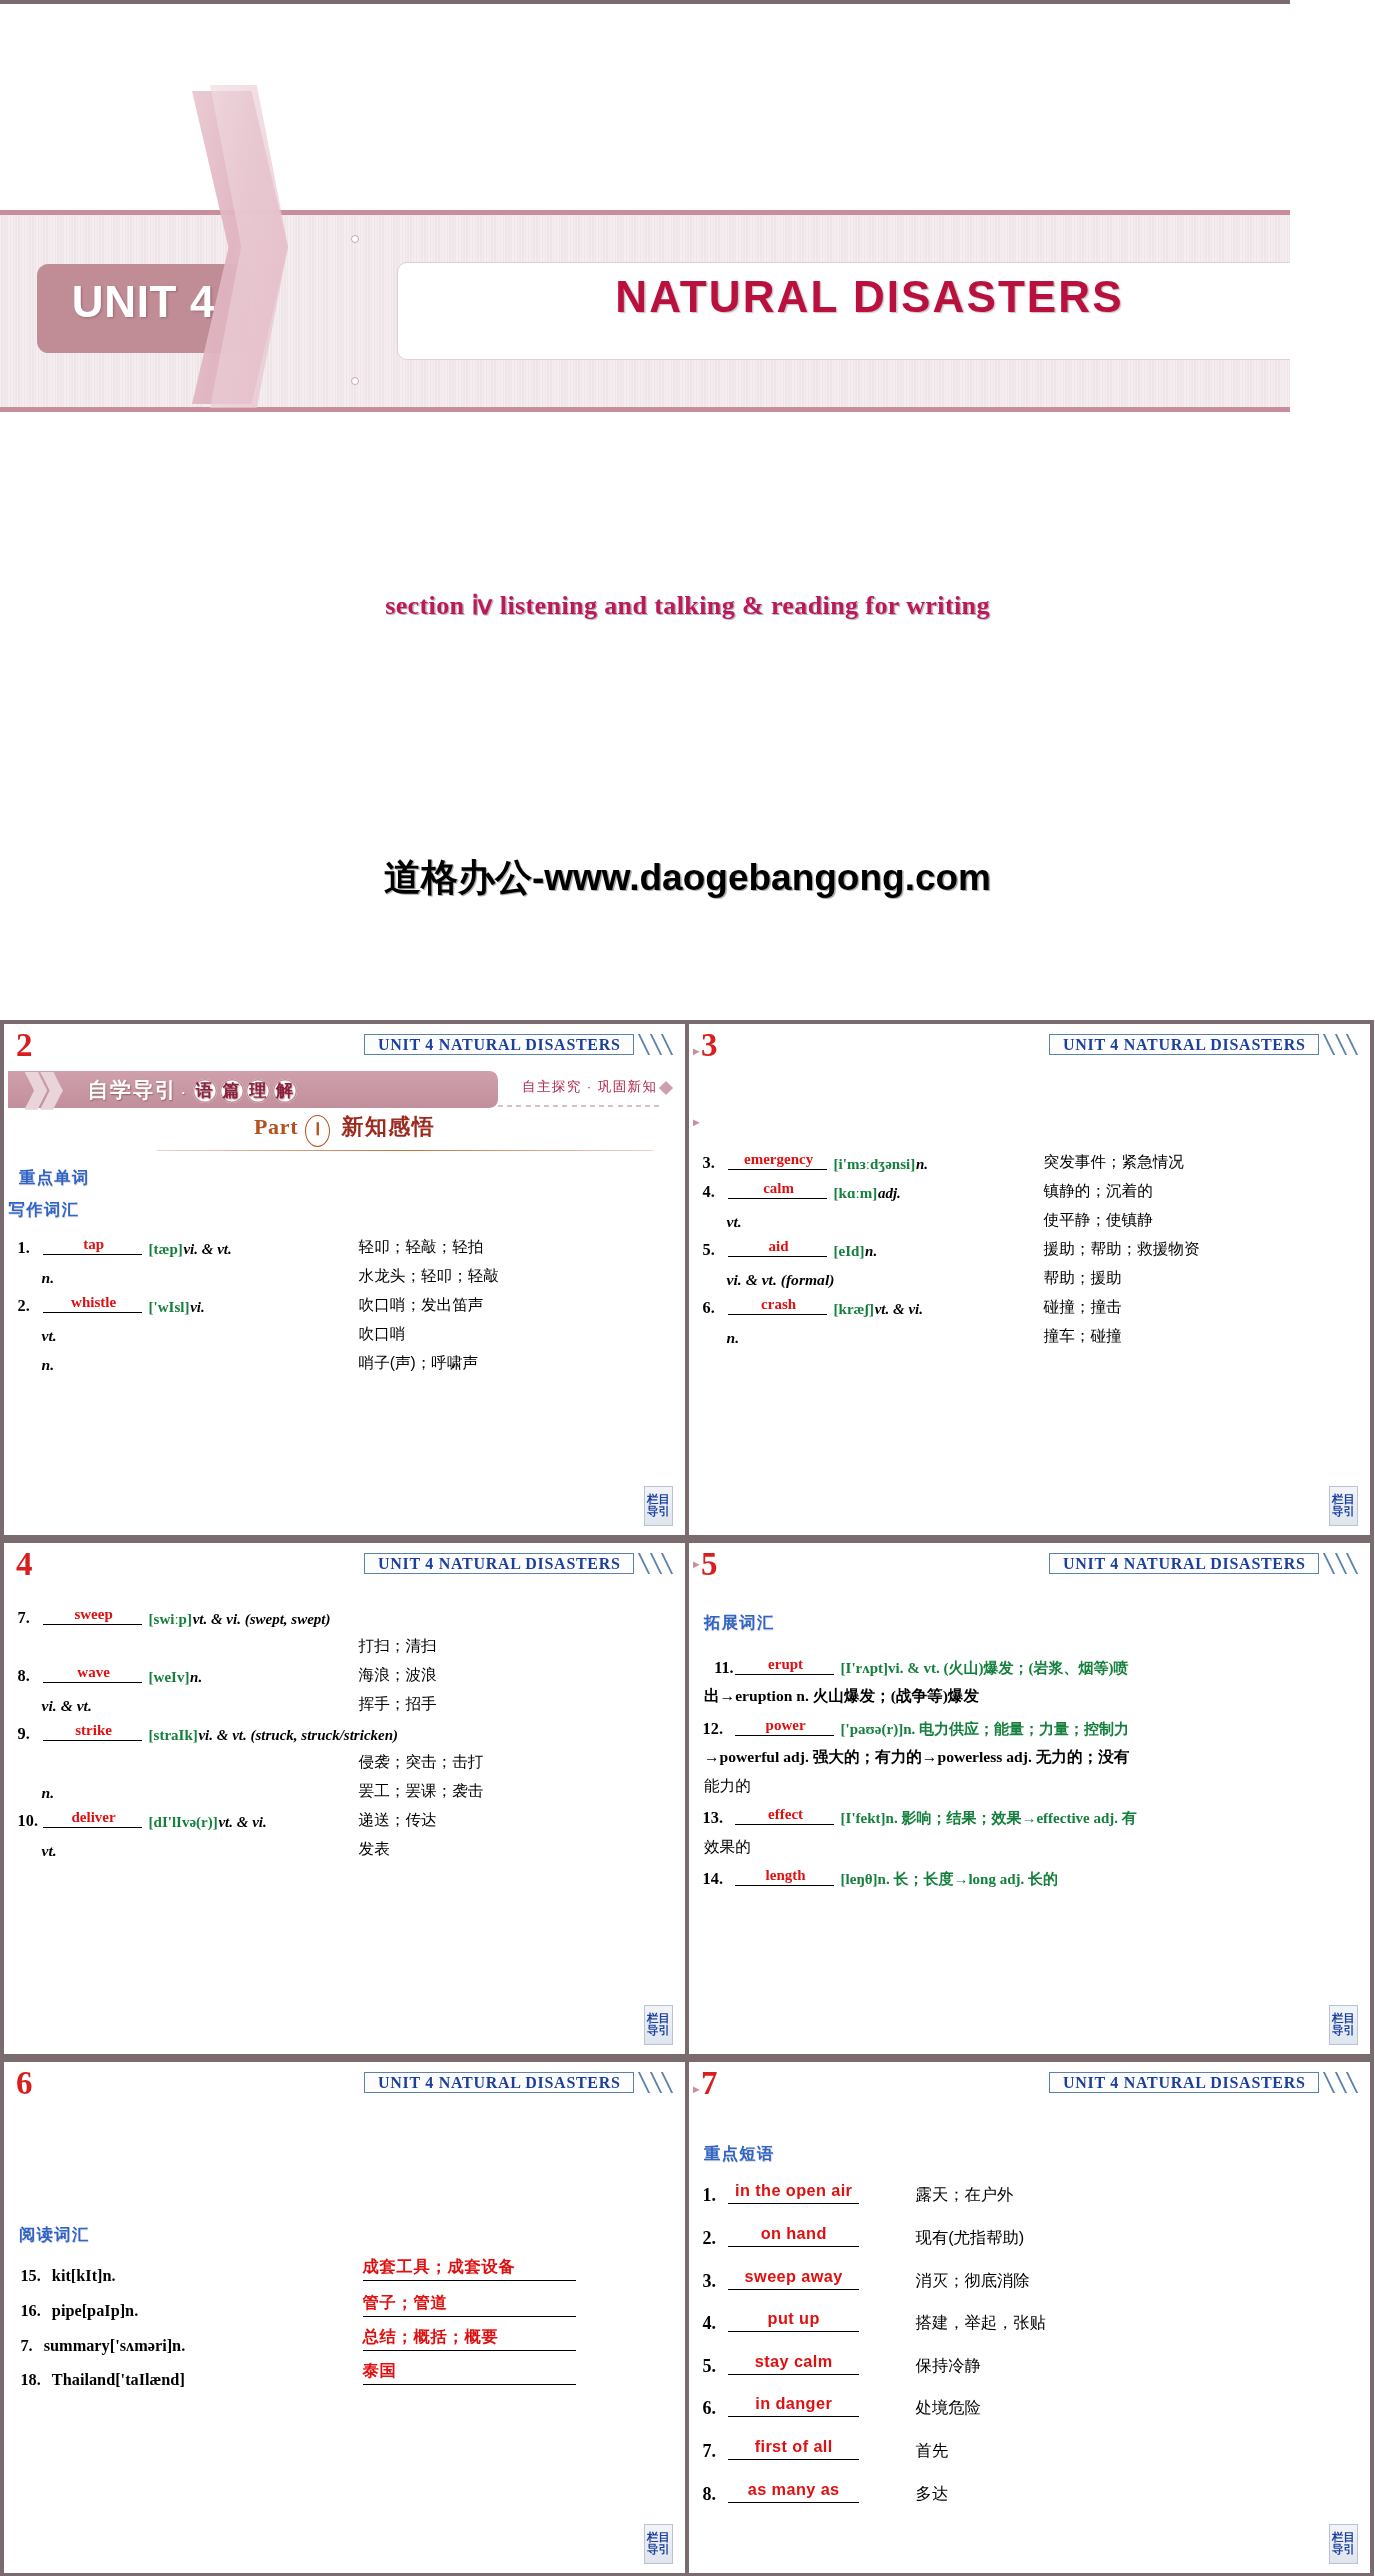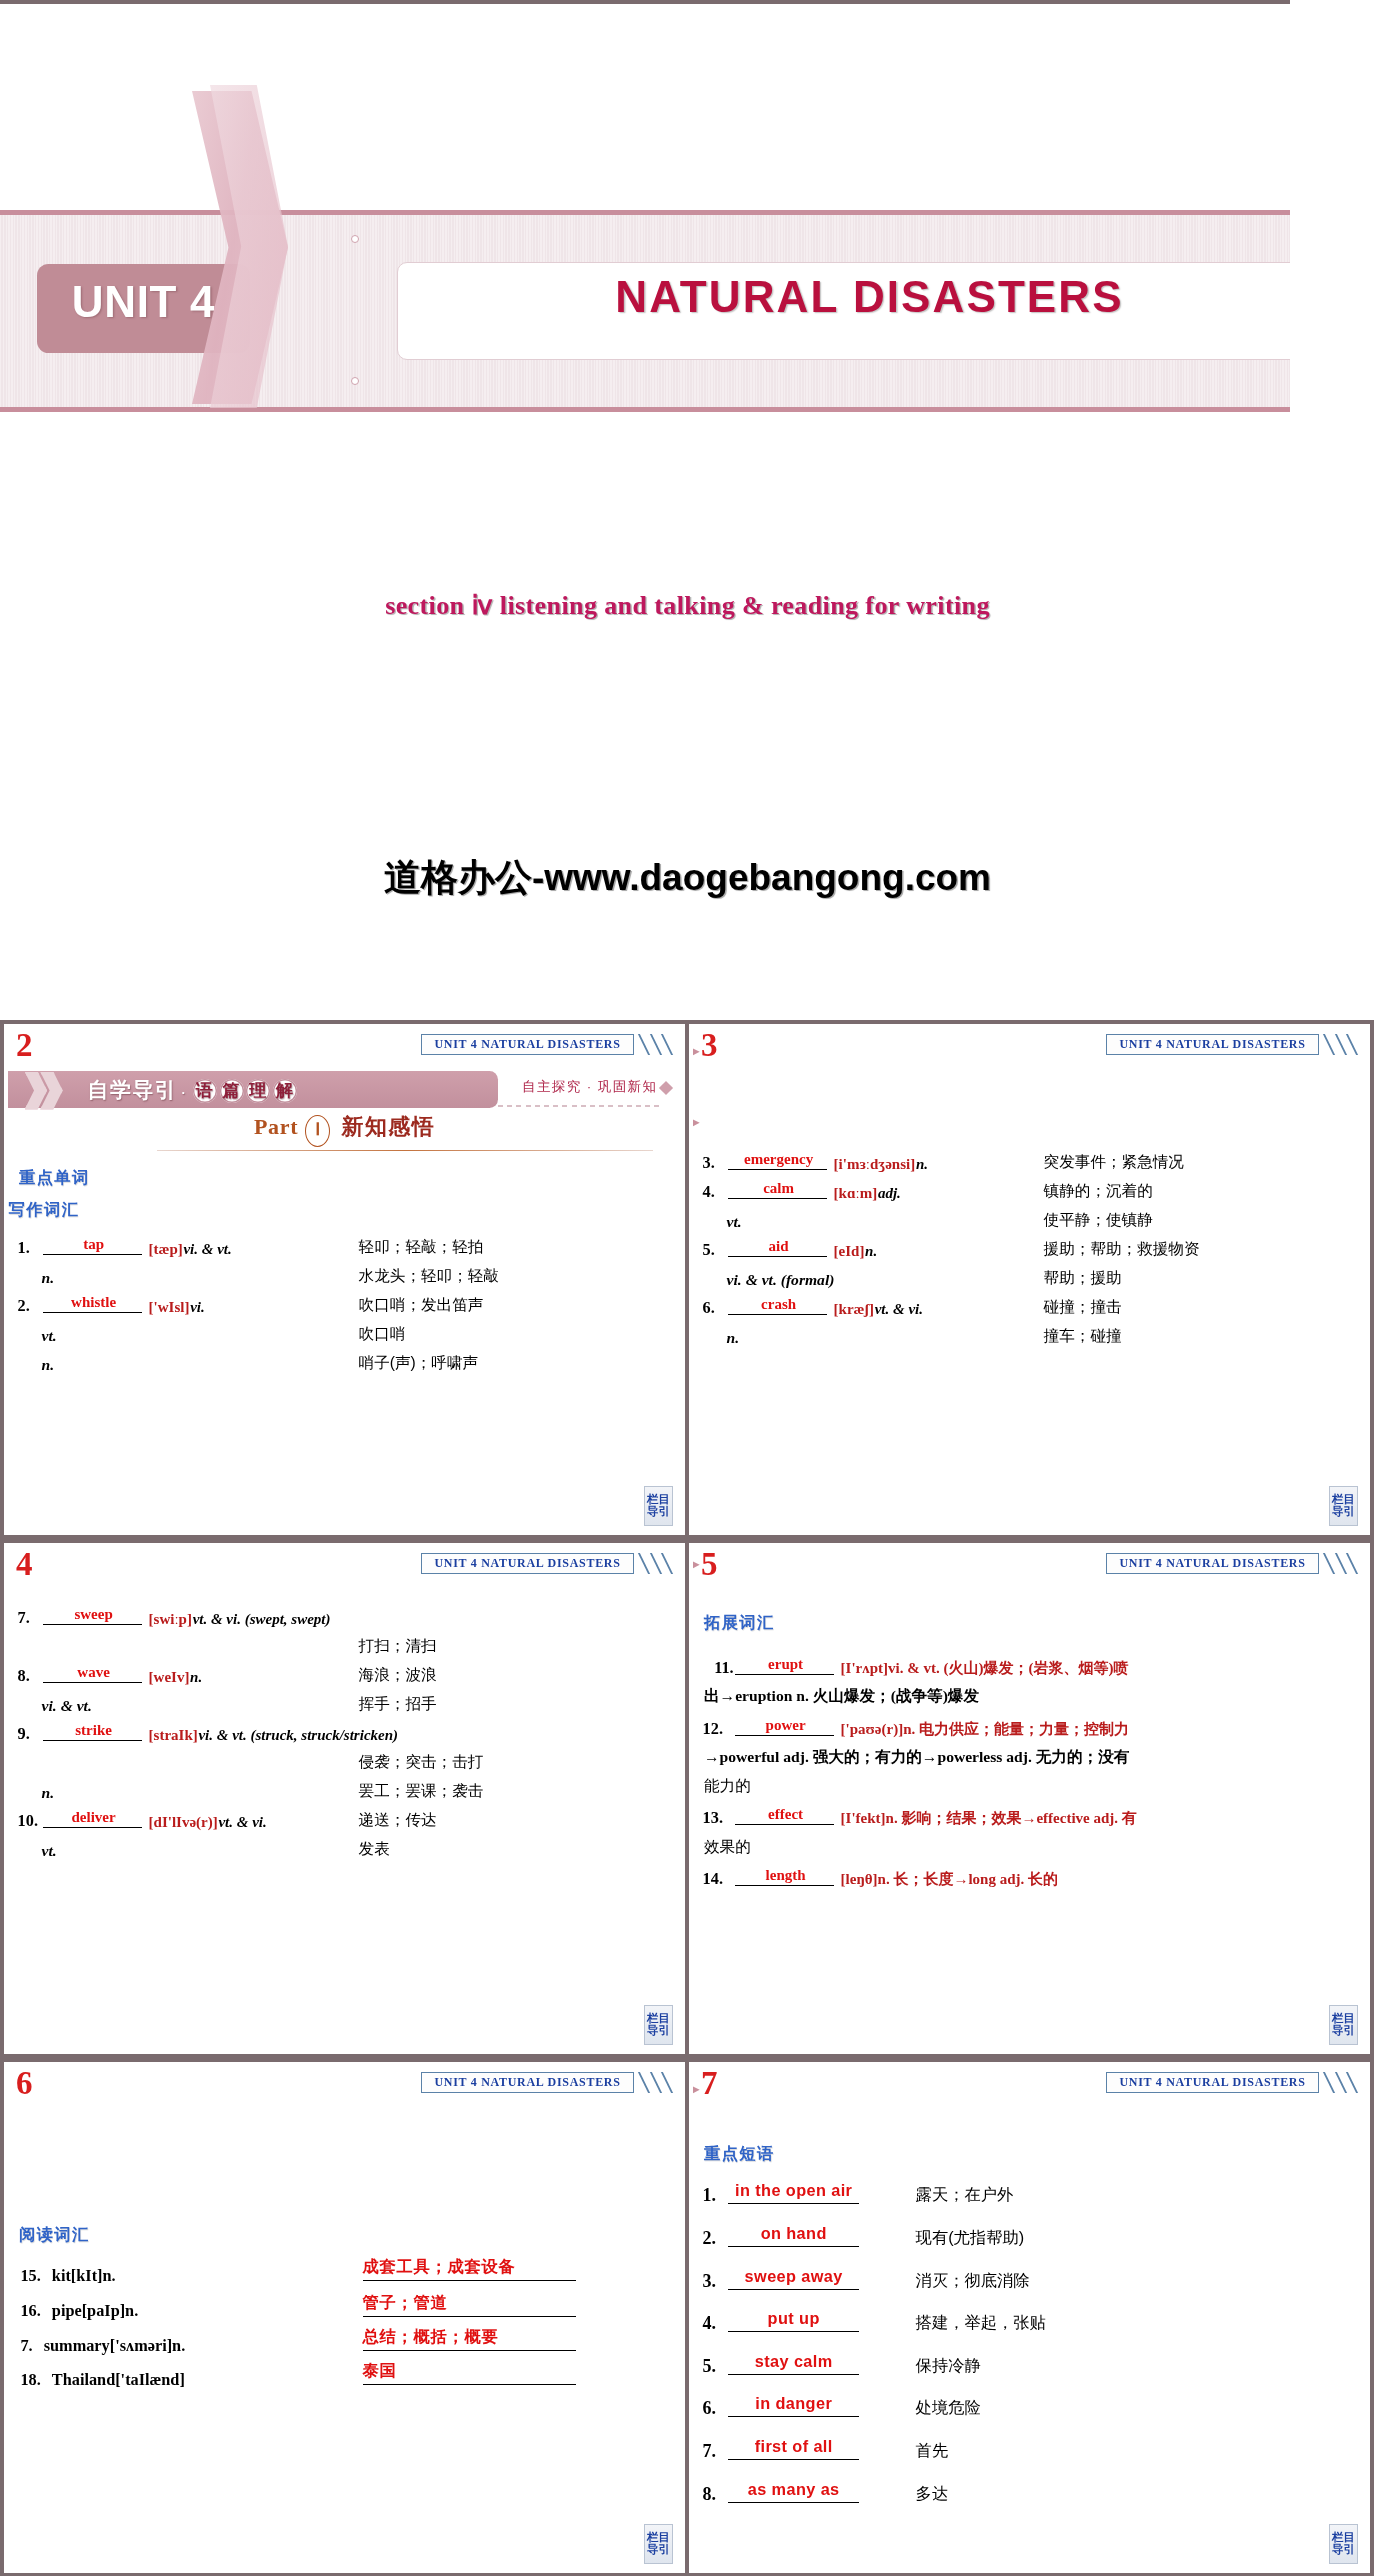--- a/index.html
+++ b/index.html
@@ -43,21 +43,21 @@
   .slide.rgt{border-left-width:2.1px;}
   .slide.lft{border-right-width:2.1px;}
   .slide-inner{position:absolute;left:3.6px;top:3.6px;right:3.6px;bottom:3.6px;background:#fff;overflow:hidden;}
 
   .slide-num{position:absolute;left:8.5px;top:1.4px;color:#d81e1e;
       font-family:"Liberation Serif",serif;font-weight:bold;font-size:33px;line-height:1;}
   .unit-banner{position:absolute;right:12.8px;top:5.7px;height:23px;display:flex;align-items:center;}
   .unit-banner .box{border:1.4px solid #5b82a8;background:#fdfdfd;height:21px;display:flex;align-items:center;
       padding:0 12.8px;box-sizing:border-box;}
   .unit-banner .box span{color:#1b3fa0;font-family:"Liberation Serif",serif;font-weight:bold;
-      font-size:12px;letter-spacing:0.7px;white-space:nowrap;}
+      font-size:16px;letter-spacing:0.7px;white-space:nowrap;}
   .unit-banner .arrows{display:flex;margin-left:-1.4px;}
   .unit-banner .arrows i{display:block;width:9.2px;height:21px;
       border-right:2.1px solid #5b82a8;transform:skewX(26deg);margin-left:0.7px;}
 
   
   .edge-mark{position:absolute;left:-1.4px;width:8.5px;height:8.5px;background:#c9909c;
       clip-path:polygon(0 0,100% 50%,0 100%);}
 
   
   .guide-banner{position:absolute;left:0;top:43px;width:490px;height:37px;
@@ -93,21 +93,21 @@
       font-weight:bold;font-size:16.3px;letter-spacing:1.4px;text-shadow:0.7px 0.7px 0.7px rgba(0,0,0,.15);}
 
   
   .vocab{position:absolute;left:10px;right:10px;}
   .vrow{display:flex;align-items:flex-end;margin-bottom:5px;height:24px;}
   .vnum{width:24px;color:#000;font-family:"Liberation Serif",serif;font-weight:bold;font-size:16.3px;flex:none;}
   .vblankwrap{position:relative;width:107px;flex:none;height:24px;}
   .vblank{position:absolute;left:1.4px;bottom:2.8px;width:99px;border-bottom:1.8px solid #000;height:0.7px;}
   .vans{position:absolute;left:0;bottom:5.7px;width:104px;text-align:center;color:#e01010;
       font-family:"Liberation Serif",serif;font-weight:bold;font-size:15px;line-height:1;}
-  .vpron{font-family:"Liberation Serif",serif;font-weight:bold;font-size:15px;color:#b91c1c;white-space:nowrap;}
+  .vpron{font-family:"Liberation Serif",serif;font-weight:bold;font-size:15px;color:#15803d;white-space:nowrap;}
   .vpos{font-family:"Liberation Serif",serif;font-style:italic;font-weight:bold;font-size:15px;color:#000;
       white-space:nowrap;margin-left:0.7px;}
   .vmean{position:absolute;left:341px;font-family:"Liberation Sans",sans-serif;font-size:15.6px;color:#000;
       white-space:nowrap;}
   .vleft-only{font-family:"Liberation Serif",serif;font-style:italic;font-weight:bold;font-size:15.6px;color:#000;}
 
   
   .tl{position:absolute;font-family:"Liberation Serif",serif;font-size:15.6px;color:#000;white-space:nowrap;}
   .tl.cn{font-family:"Liberation Sans",sans-serif;}
 

